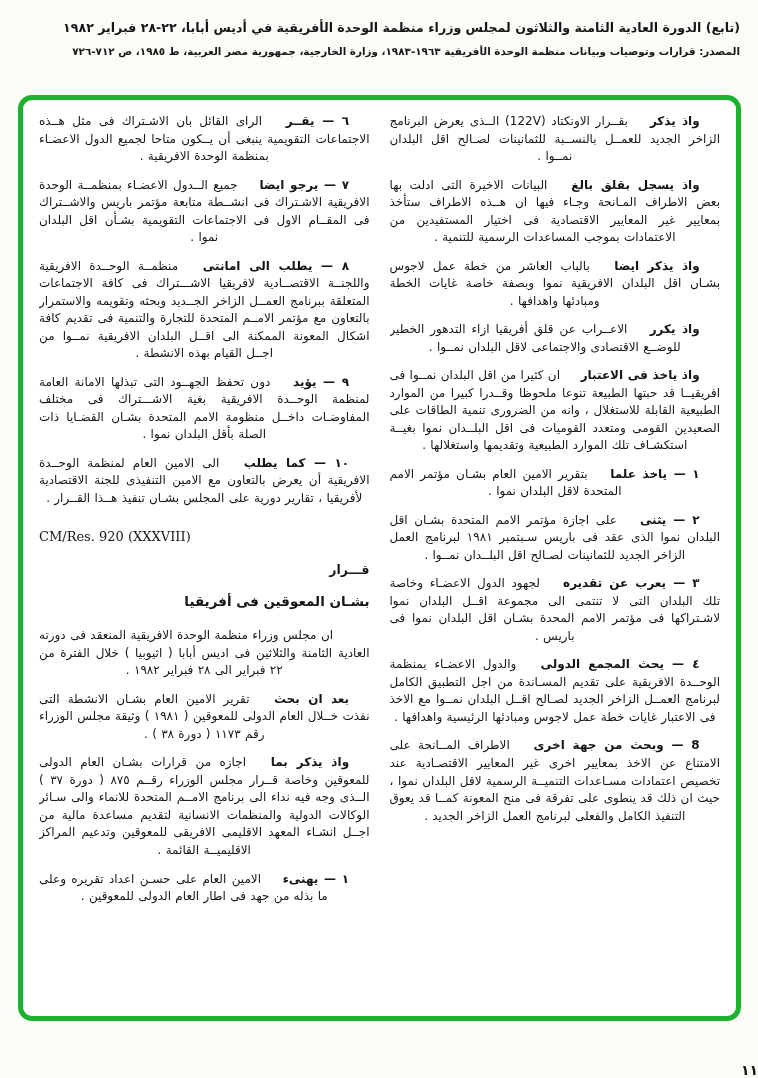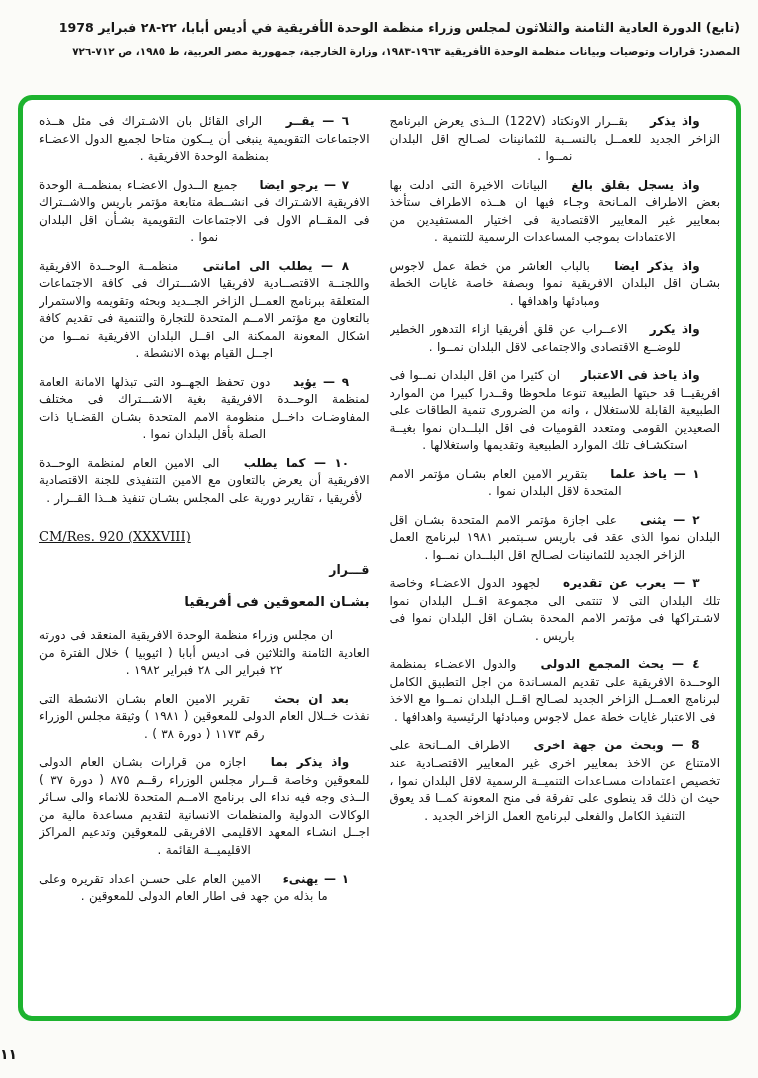--- a/index.html
+++ b/index.html
@@ -70,55 +70,54 @@
   }
   .block-para .lead { font-weight: bold; margin-left: 16px; }
 
   .block-ref {
     direction: ltr;
     text-align: left;
     font-family: "DejaVu Serif", serif;
     font-size: 13px;
     margin: 22px 0 18px 0;
     text-indent: 0;
-    text-decoration: underline;
   }
   .block-center {
     direction: rtl;
     text-align: right;
     font-weight: bold;
     font-size: 12.5px;
     margin: 0 0 16px 0;
   }
   .block-title {
     direction: rtl;
     text-align: right;
     font-weight: bold;
     font-size: 13.5px;
     margin: 0 0 18px 0;
   }
 
   
   .page-number {
     position: absolute;
     left: 0; right: 0;
-    bottom: 16px;
-    text-align: left;
+    bottom: 0;
+    text-align: right;
     font-size: 14px;
     font-weight: bold;
     letter-spacing: 3px;
   }
 </style>
 </head>
 <body>
 
 <div class="page">
 
   <div class="doc-header">
-    <div class="hline1">(تابع) الدورة العادية الثامنة والثلاثون لمجلس وزراء منظمة الوحدة الأفريقية في أديس أبابا، ٢٢-٢٨ فبراير 1978</div>
+    <div class="hline1">(تابع) الدورة العادية الثامنة والثلاثون لمجلس وزراء منظمة الوحدة الأفريقية في أديس أبابا، ٢٢-٢٨ فبراير ١٩٨٢</div>
     <div class="hline2">المصدر: قرارات وتوصيات وبيانات منظمة الوحدة الأفريقية ١٩٦٣-١٩٨٣، وزارة الخارجية، جمهورية مصر العربية، ط ١٩٨٥، ص ٧١٢-٧٢٦</div>
   </div>
 
   <div class="green-frame" style="border-color: rgb(29, 179, 47); background: rgb(255, 255, 255);">
     <div class="columns">
 
       <div class="col">
 
       <p class="block block-para"><b class="lead">واذ يذكر </b><span>بقــرار الاونكتاد (122V) الــذى يعرض البرنامج الزاخر الجديد للعمــل بالنســبة للثمانينات لصـالح اقل البلدان نمــوا .</span></p>
           <p class="block block-para"><b class="lead">واذ يسجل بقلق بالغ </b><span>البيانات الاخيرة التى ادلت بها بعض الاطراف المـانحة وجـاء فيها ان هــذه الاطراف ستأخذ بمعايير غير المعايير الاقتصادية فى اختيار المستفيدين من الاعتمادات بموجب المساعدات الرسمية للتنمية .</span></p>

